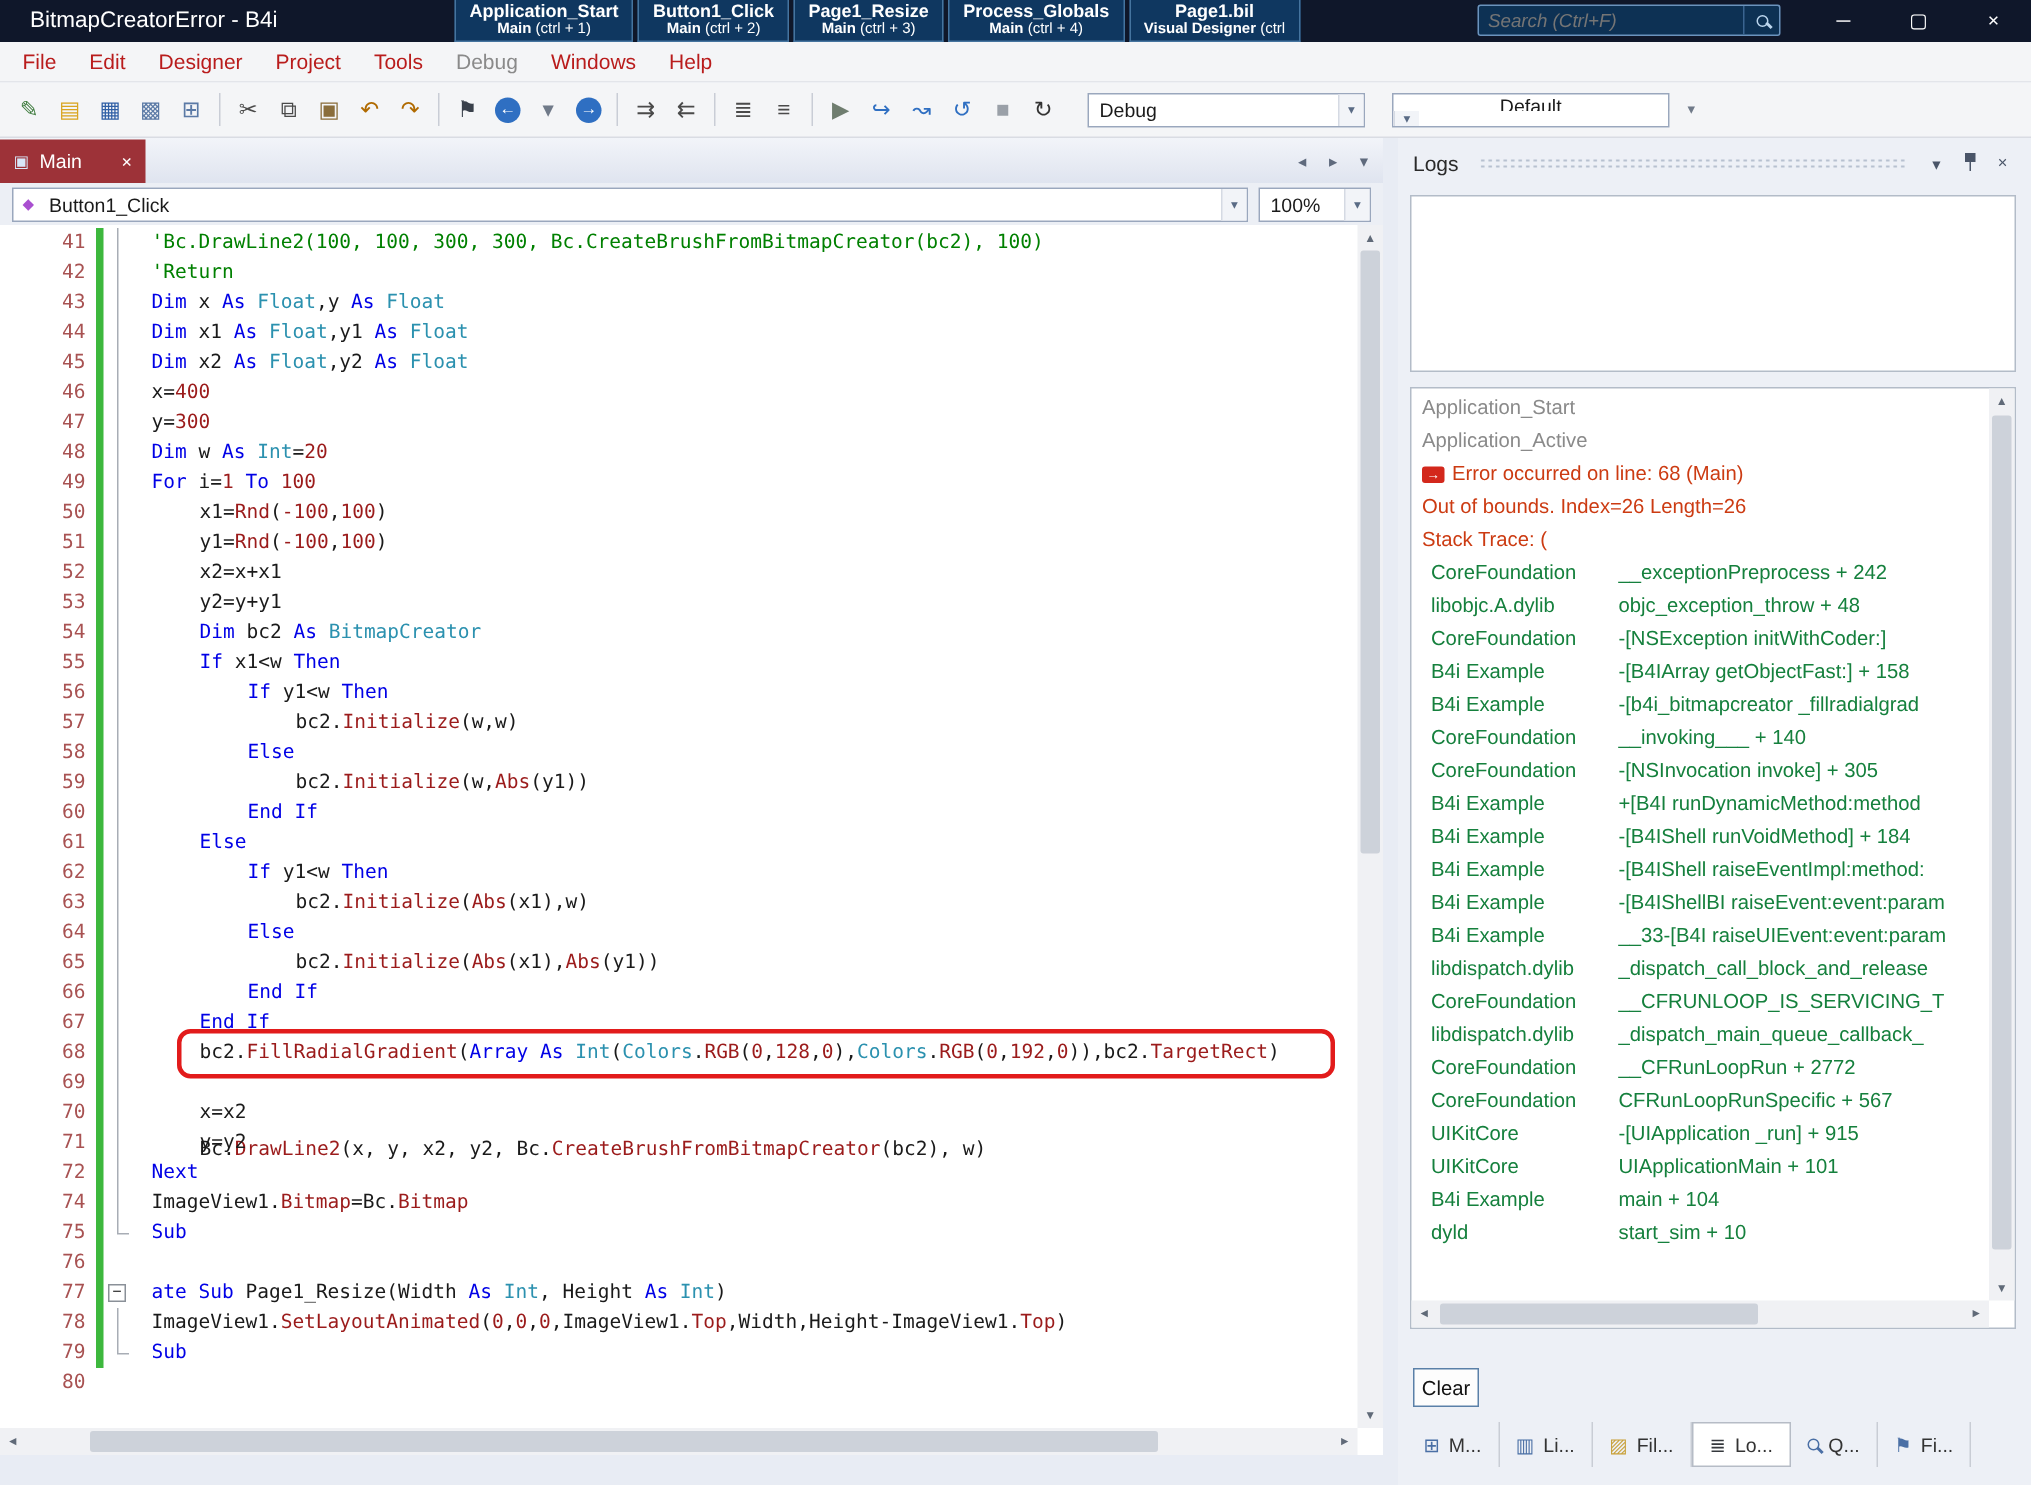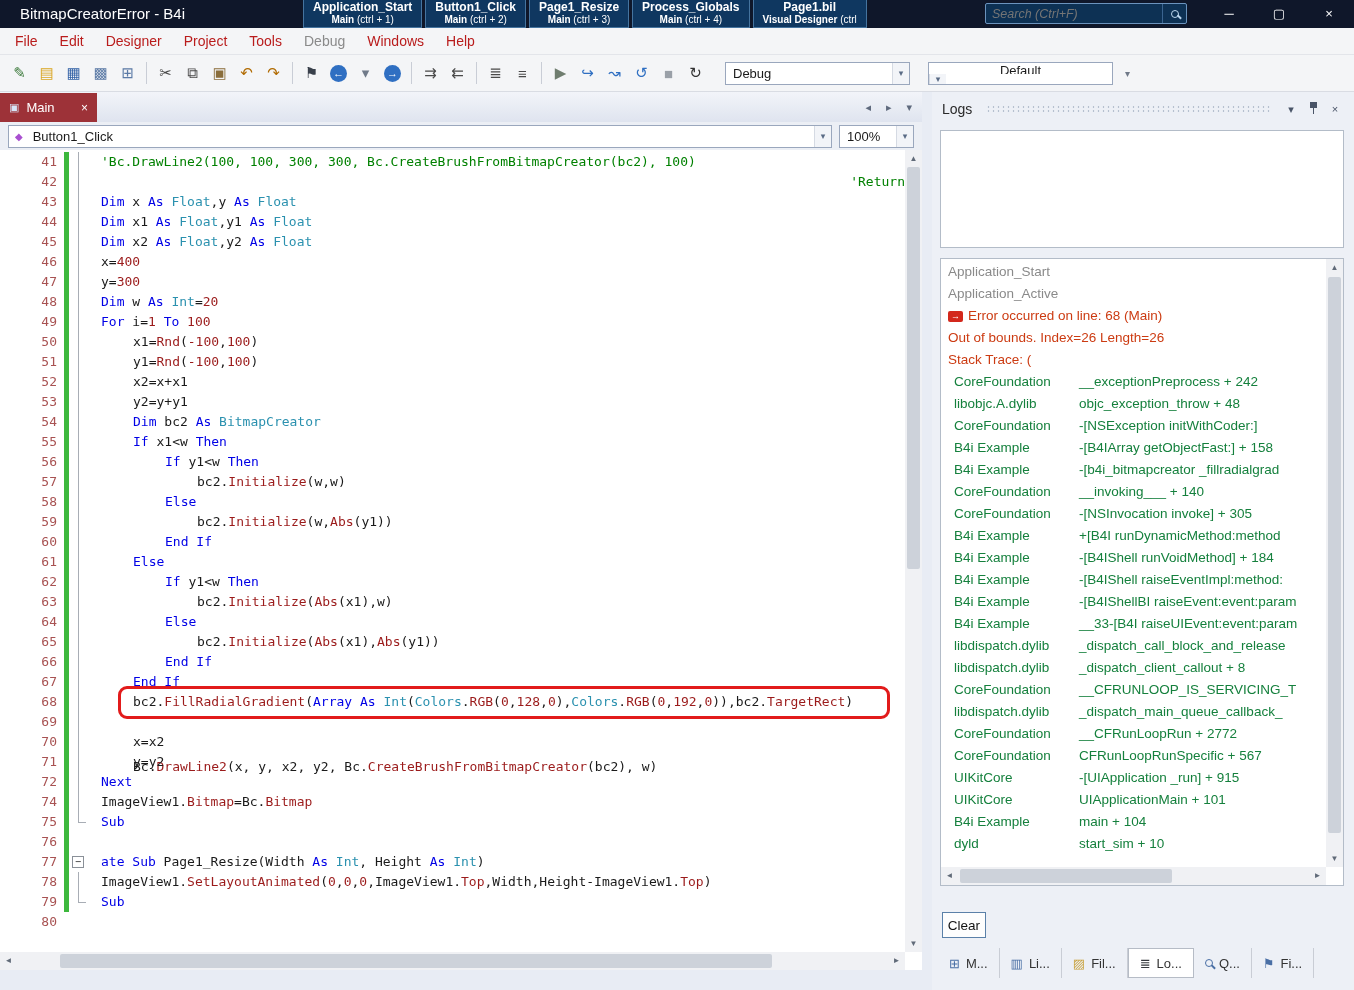--- a/index.html
+++ b/index.html
@@ -222,21 +222,21 @@
     </div>
     <div class="combo zoom-combo">
       <span class="val">100%</span>
       <span class="arr">▾</span>
     </div>
   </div>
 
   <div class="code-area">
     <div class="code-lines">
         <div class="code-row"><span class="ln-num">41</span><span class="ln-bar on"></span><span class="ln-fold fold-v"></span><span class="ln-code" style="padding-left: 12px;"><span class="tk-c">'Bc.DrawLine2(100, 100, 300, 300, Bc.CreateBrushFromBitmapCreator(bc2), 100)</span></span></div>
-        <div class="code-row"><span class="ln-num">42</span><span class="ln-bar on"></span><span class="ln-fold fold-v"></span><span class="ln-code" style="padding-left: 12px; text-align: right;"><span class="tk-c">'Return</span></span></div>
+        <div class="code-row"><span class="ln-num">42</span><span class="ln-bar on"></span><span class="ln-fold fold-v"></span><span class="ln-code" style="padding-left: 12px;"><span class="tk-c">'Return</span></span></div>
         <div class="code-row"><span class="ln-num">43</span><span class="ln-bar on"></span><span class="ln-fold fold-v"></span><span class="ln-code" style="padding-left: 12px;"><span class="tk-k">Dim</span><span class="tk-p"> x </span><span class="tk-k">As</span><span class="tk-t"> Float</span><span class="tk-p">,y </span><span class="tk-k">As</span><span class="tk-t"> Float</span></span></div>
         <div class="code-row"><span class="ln-num">44</span><span class="ln-bar on"></span><span class="ln-fold fold-v"></span><span class="ln-code" style="padding-left: 12px;"><span class="tk-k">Dim</span><span class="tk-p"> x1 </span><span class="tk-k">As</span><span class="tk-t"> Float</span><span class="tk-p">,y1 </span><span class="tk-k">As</span><span class="tk-t"> Float</span></span></div>
         <div class="code-row"><span class="ln-num">45</span><span class="ln-bar on"></span><span class="ln-fold fold-v"></span><span class="ln-code" style="padding-left: 12px;"><span class="tk-k">Dim</span><span class="tk-p"> x2 </span><span class="tk-k">As</span><span class="tk-t"> Float</span><span class="tk-p">,y2 </span><span class="tk-k">As</span><span class="tk-t"> Float</span></span></div>
         <div class="code-row"><span class="ln-num">46</span><span class="ln-bar on"></span><span class="ln-fold fold-v"></span><span class="ln-code" style="padding-left: 12px;"><span class="tk-p">x=</span><span class="tk-r">400</span></span></div>
         <div class="code-row"><span class="ln-num">47</span><span class="ln-bar on"></span><span class="ln-fold fold-v"></span><span class="ln-code" style="padding-left: 12px;"><span class="tk-p">y=</span><span class="tk-r">300</span></span></div>
         <div class="code-row"><span class="ln-num">48</span><span class="ln-bar on"></span><span class="ln-fold fold-v"></span><span class="ln-code" style="padding-left: 12px;"><span class="tk-k">Dim</span><span class="tk-p"> w </span><span class="tk-k">As</span><span class="tk-t"> Int</span><span class="tk-p">=</span><span class="tk-r">20</span></span></div>
         <div class="code-row"><span class="ln-num">49</span><span class="ln-bar on"></span><span class="ln-fold fold-v"></span><span class="ln-code" style="padding-left: 12px;"><span class="tk-k">For</span><span class="tk-p"> i=</span><span class="tk-r">1</span><span class="tk-p"> </span><span class="tk-k">To</span><span class="tk-p"> </span><span class="tk-r">100</span></span></div>
         <div class="code-row"><span class="ln-num">50</span><span class="ln-bar on"></span><span class="ln-fold fold-v"></span><span class="ln-code" style="padding-left: 44px;"><span class="tk-p">x1=</span><span class="tk-r">Rnd</span><span class="tk-p">(</span><span class="tk-r">-100</span><span class="tk-p">,</span><span class="tk-r">100</span><span class="tk-p">)</span></span></div>
         <div class="code-row"><span class="ln-num">51</span><span class="ln-bar on"></span><span class="ln-fold fold-v"></span><span class="ln-code" style="padding-left: 44px;"><span class="tk-p">y1=</span><span class="tk-r">Rnd</span><span class="tk-p">(</span><span class="tk-r">-100</span><span class="tk-p">,</span><span class="tk-r">100</span><span class="tk-p">)</span></span></div>
         <div class="code-row"><span class="ln-num">52</span><span class="ln-bar on"></span><span class="ln-fold fold-v"></span><span class="ln-code" style="padding-left: 44px;"><span class="tk-p">x2=x+x1</span></span></div>
@@ -306,21 +306,20 @@
         <div class="log-row stack"><span class="lib">B4i Example</span><span class="sym">-[B4IArray getObjectFast:] + 158</span></div>
         <div class="log-row stack"><span class="lib">B4i Example</span><span class="sym">-[b4i_bitmapcreator _fillradialgrad</span></div>
         <div class="log-row stack"><span class="lib">CoreFoundation</span><span class="sym">__invoking___ + 140</span></div>
         <div class="log-row stack"><span class="lib">CoreFoundation</span><span class="sym">-[NSInvocation invoke] + 305</span></div>
         <div class="log-row stack"><span class="lib">B4i Example</span><span class="sym">+[B4I runDynamicMethod:method</span></div>
         <div class="log-row stack"><span class="lib">B4i Example</span><span class="sym">-[B4IShell runVoidMethod] + 184</span></div>
         <div class="log-row stack"><span class="lib">B4i Example</span><span class="sym">-[B4IShell raiseEventImpl:method:</span></div>
         <div class="log-row stack"><span class="lib">B4i Example</span><span class="sym">-[B4IShellBI raiseEvent:event:param</span></div>
         <div class="log-row stack"><span class="lib">B4i Example</span><span class="sym">__33-[B4I raiseUIEvent:event:param</span></div>
         <div class="log-row stack"><span class="lib">libdispatch.dylib</span><span class="sym">_dispatch_call_block_and_release</span></div>
-        <div class="log-row stack"><span class="lib">libdispatch.dylib</span><span class="sym">_dispatch_client_callout + 8</span></div>
         <div class="log-row stack"><span class="lib">CoreFoundation</span><span class="sym">__CFRUNLOOP_IS_SERVICING_T</span></div>
         <div class="log-row stack"><span class="lib">libdispatch.dylib</span><span class="sym">_dispatch_main_queue_callback_</span></div>
         <div class="log-row stack"><span class="lib">CoreFoundation</span><span class="sym">__CFRunLoopRun + 2772</span></div>
         <div class="log-row stack"><span class="lib">CoreFoundation</span><span class="sym">CFRunLoopRunSpecific + 567</span></div>
         <div class="log-row stack"><span class="lib">UIKitCore</span><span class="sym">-[UIApplication _run] + 915</span></div>
         <div class="log-row stack"><span class="lib">UIKitCore</span><span class="sym">UIApplicationMain + 101</span></div>
         <div class="log-row stack"><span class="lib">B4i Example</span><span class="sym">main + 104</span></div>
         <div class="log-row stack"><span class="lib">dyld</span><span class="sym">start_sim + 10</span></div>
       </div>
     <div class="logs-vscroll">

